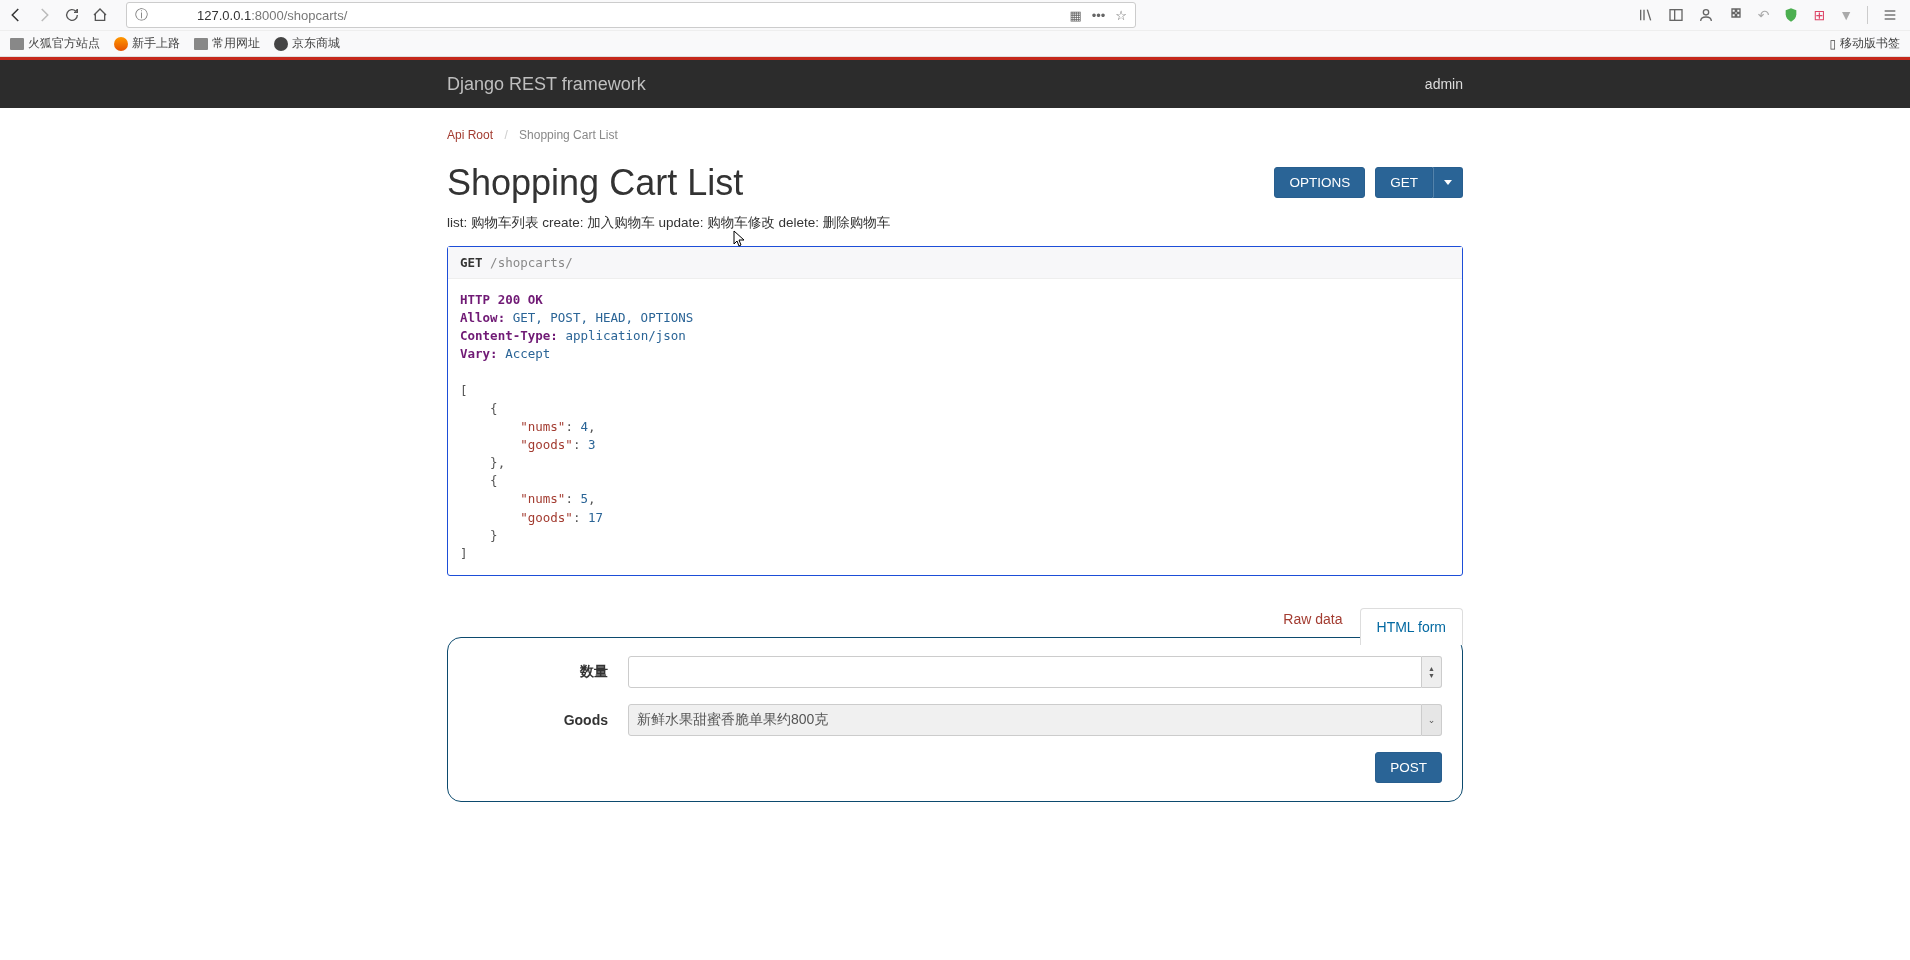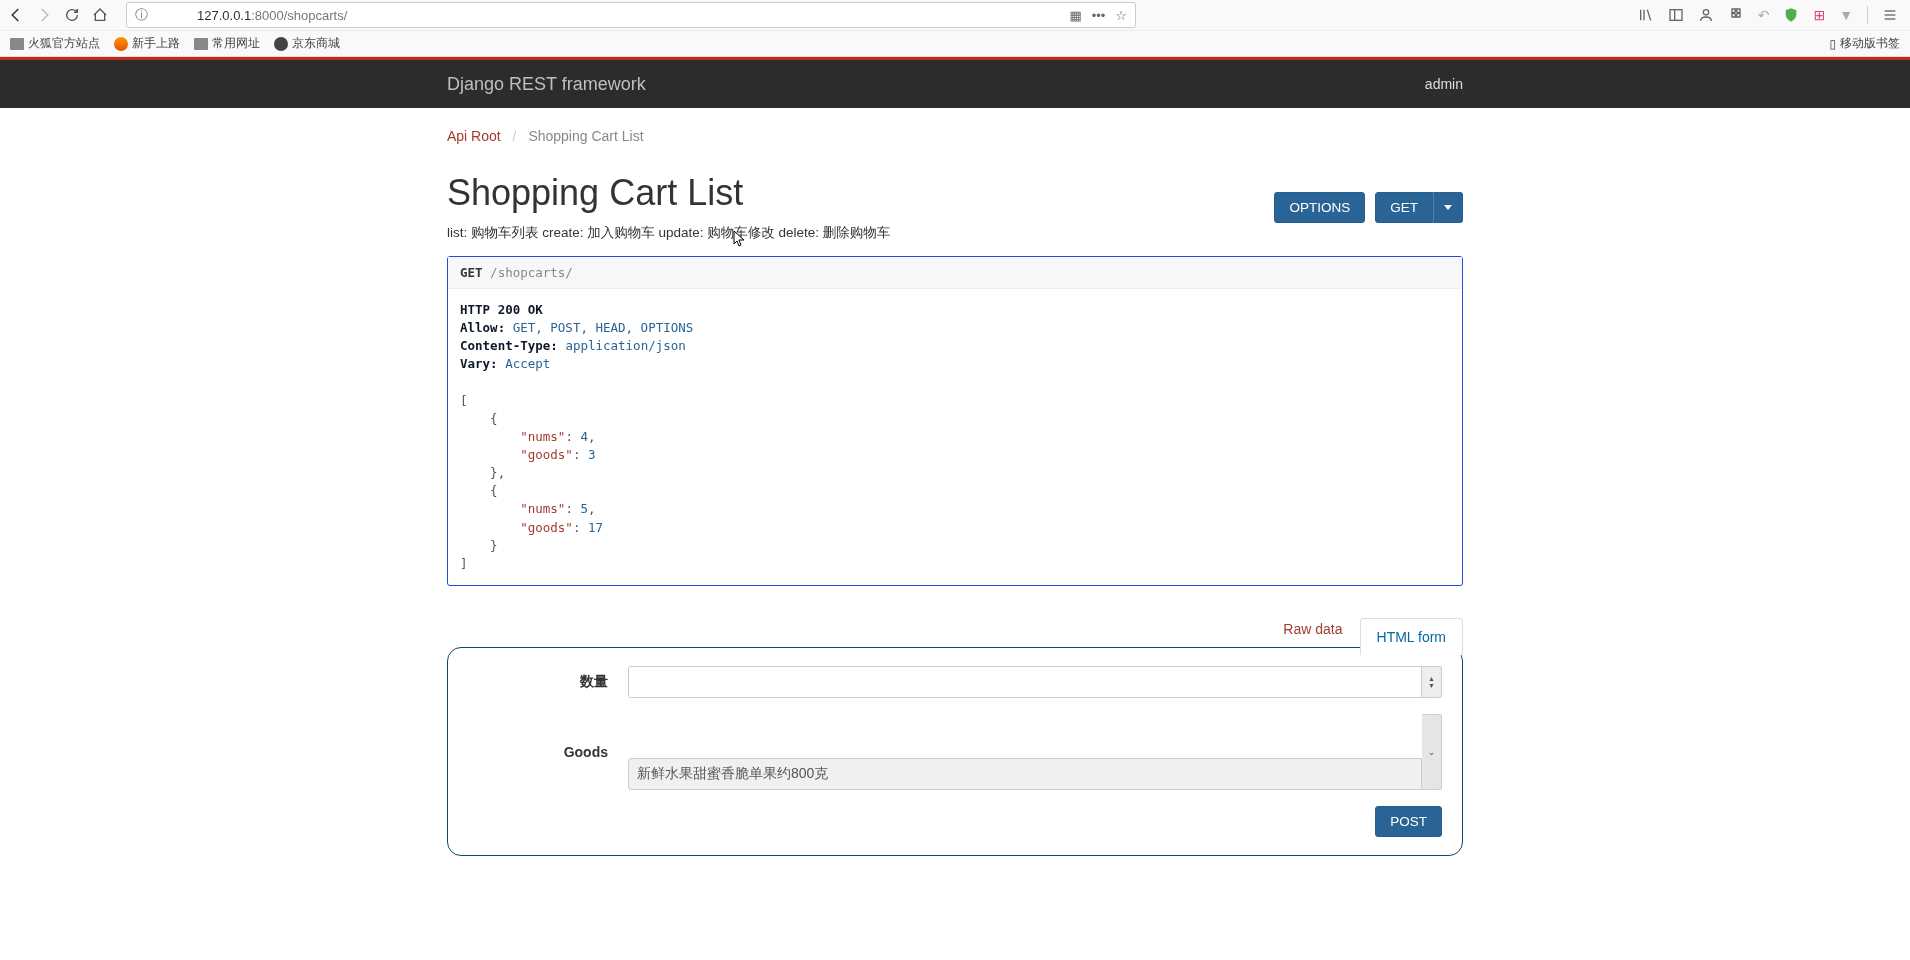--- a/index.html
+++ b/index.html
@@ -23,59 +23,59 @@
   .red-strip { height: 3px; background: #c5281c; }
 
   
   .drf-nav { height: 48px; background: #2c2c2c; display: flex; align-items: center; padding: 0 0; }
   .drf-nav-inner { width: 1016px; margin: 2px auto; display: flex; align-items: center; }
   .drf-brand { color: #bfbfbf; font-size: 18px; font-weight: 400; }
   .drf-user { margin-left: auto; color: #ddd; font-size: 14px; }
 
   
   .container { width: 1016px; margin: 0 auto; padding-top: 20px; }
-  .breadcrumb { font-size: 14px; margin-bottom: 28px; color: #888; }
+  .breadcrumb { font-size: 12px; margin-bottom: 20px; color: #888; }
   .breadcrumb a { color: #a33c31; text-decoration: none; }
   .breadcrumb .sep { margin: 0 8px; color: #ccc; }
 
   .page-row { display: flex; align-items: flex-start; }
   .page-title { font-size: 36px; font-weight: 500; color: #333; margin-bottom: 10px; }
   .page-desc { font-size: 13.5px; color: #333; }
-  .btn-group { margin-left: auto; display: flex; gap: 10px; margin-top: 20px; }
+  .btn-group { margin-left: auto; display: flex; gap: 10px; margin-top: 5px; }
   .btn { background: #2a6496; color: #fff; border: 1px solid #285e8e; border-radius: 3px; padding: 7px 14px; font-size: 13.5px; cursor: pointer; display: flex; align-items: center; }
   .btn.split { padding: 7px 10px; border-left: 1px solid rgba(255,255,255,0.2); }
   .btn-combo { display: flex; }
   .btn-combo .btn:first-child { border-top-right-radius: 0; border-bottom-right-radius: 0; }
   .btn-combo .btn:last-child { border-top-left-radius: 0; border-bottom-left-radius: 0; }
   .caret { width: 0; height: 0; border-left: 4px solid transparent; border-right: 4px solid transparent; border-top: 5px solid #fff; }
 
   .req-box { border: 1px solid #1d4ed8; border-radius: 3px; margin-top: 14px; }
   .req-header { background: #f7f7f9; padding: 8px 12px; font-family: Consolas, monospace; font-size: 12.5px; color: #555; border-bottom: 1px solid #eee; }
   .req-header .method { font-weight: bold; color: #333; }
   .req-header .path { color: #888; }
   .resp { padding: 12px; font-family: Consolas, monospace; font-size: 12.5px; line-height: 1.45; white-space: pre; color: #333; }
-  .resp .k { color: #0f172a; font-weight: bold; }
+  .resp .k { color: #701a75; font-weight: bold; }
   .resp .hv { color: #2a6496; }
   .resp .jk { color: #a33c31; }
   .resp .jn { color: #2a6496; }
   .resp .jb { color: #555; }
 
   
   .tabs { display: flex; justify-content: flex-end; margin-top: 24px; }
   .tab { padding: 10px 16px; font-size: 14px; cursor: pointer; border: 1px solid transparent; border-bottom: none; color: #a33c31; }
   .tab.active { border-color: #ddd; background: #fff; color: #0369a1; border-radius: 4px 4px 0 0; position: relative; top: 8px; }
   .form-panel { border: 1px solid #0c4a6e; border-radius: 14px; padding: 18px 20px; }
   .form-row { display: flex; align-items: center; margin-bottom: 16px; }
   .form-label { width: 160px; text-align: right; padding-right: 20px; font-weight: bold; font-size: 14px; color: #333; }
   .form-control { flex: 1; height: 32px; border: 1px solid #ccc; border-radius: 3px; padding: 0 8px; font-size: 14px; background: #fff; }
   .input-group { flex: 1; display: flex; }
   .input-group .form-control { border-top-right-radius: 0; border-bottom-right-radius: 0; }
   .input-addon { width: 20px; border: 1px solid #ccc; border-left: none; border-radius: 0 3px 3px 0; background: #eee; display: flex; flex-direction: column; justify-content: center; align-items: center; font-size: 7px; color: #555; }
   .select-wrap { flex: 1; display: flex; }
-  .select-wrap .form-control { color: #555; background: #f0f0f0; border-top-right-radius: 0; border-bottom-right-radius: 0; display: flex; align-items: center; margin-top: 44px; }
+  .select-wrap .form-control { color: #555; background: #f0f0f0; border-top-right-radius: 0; border-bottom-right-radius: 0; display: flex; align-items: center; }
   .select-addon { width: 20px; border: 1px solid #ccc; border-left: none; border-radius: 0 3px 3px 0; background: #e6e6e6; display: flex; align-items: center; justify-content: center; font-size: 9px; color: #555; }
   .form-actions { display: flex; justify-content: flex-end; }
 
   
   .cursor { position: absolute; left: 733px; top: 230px; font-size: 14px; pointer-events: none; }
 
   svg { display: block; }
 </style>
 </head>
 <body>

